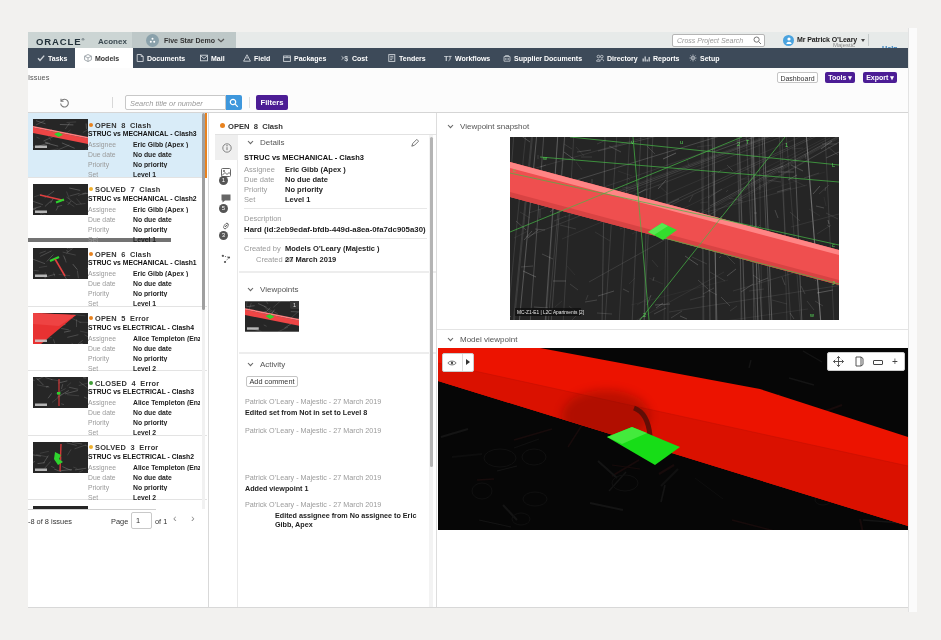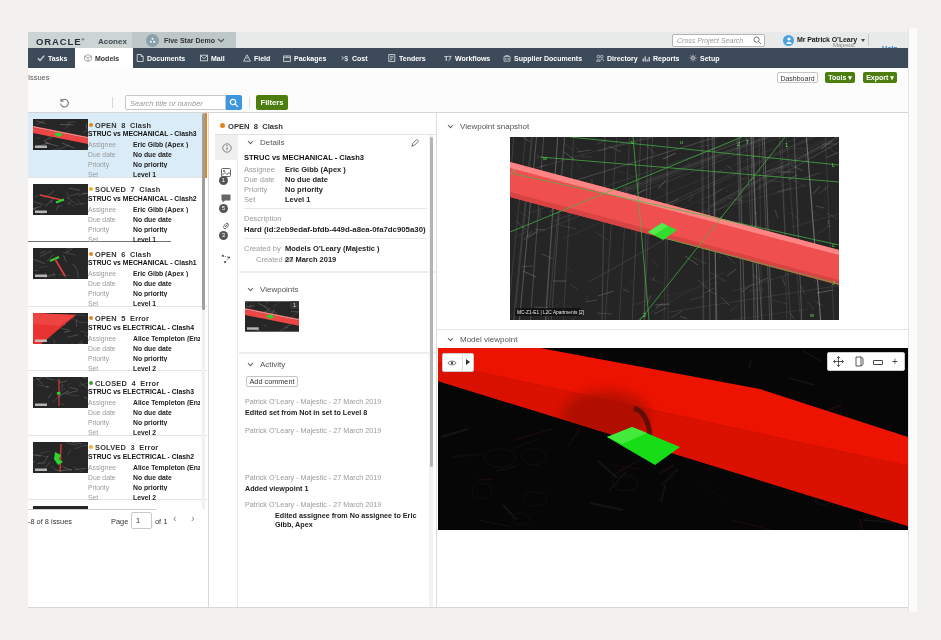--- a/index.html
+++ b/index.html
@@ -1,17 +1,17 @@
 <!DOCTYPE html>
 <html><head><meta charset="utf-8">
 <style>
 * { margin:0; padding:0; box-sizing:border-box; }
 body { width:941px; height:640px; background:#f2f1ef; font-family:"Liberation Sans", sans-serif; position:relative; overflow:hidden; }
 #app { position:absolute; left:28px; top:32px; width:880px; height:575px; background:#fff; }
-.btn-blue { position:absolute; background:#4d7c0f; color:#fff; font-size:7.6px; font-weight:bold; text-align:center; border-radius:2px; }
+.btn-blue { position:absolute; background:#4c1d95; color:#fff; font-size:7.6px; font-weight:bold; text-align:center; border-radius:2px; }
 .btn-white { position:absolute; background:#fff; border:1px solid #c5c5c5; color:#333; font-size:7.6px; text-align:center; border-radius:2px; }
 .lbl { color:#9a9a9a; } .val { color:#222; font-weight:600; }
 .sechdr { position:absolute; font-size:8px; color:#555; }
 .chev { display:inline-block; margin-right:6px; }
 </style></head><body>
 <div id="app">
 
  <div style="position:absolute;left:0;top:0;width:880px;height:16px;background:#e7eae9;"></div>
  <div style="position:absolute;left:0;top:0;width:104px;height:16px;background:#ccd5d4;"></div>
  <div style="position:absolute;left:104px;top:0;width:104px;height:16px;background:#bec8c8;"></div>
@@ -195,21 +195,21 @@
         <div style="position:absolute;left:60px;top:28px;font-size:6.8px;color:#9a9a9a;">Assignee</div>
         <div style="position:absolute;left:105px;top:28px;font-size:6.8px;font-weight:600;color:#222;white-space:nowrap;width:67px;overflow:hidden;">Eric Gibb (Apex )</div>
         <div style="position:absolute;left:60px;top:38px;font-size:6.8px;color:#9a9a9a;">Due date</div>
         <div style="position:absolute;left:105px;top:38px;font-size:6.8px;font-weight:600;color:#222;white-space:nowrap;width:67px;overflow:hidden;">No due date</div>
         <div style="position:absolute;left:60px;top:48px;font-size:6.8px;color:#9a9a9a;">Priority</div>
         <div style="position:absolute;left:105px;top:48px;font-size:6.8px;font-weight:600;color:#222;white-space:nowrap;width:67px;overflow:hidden;">No priority</div>
         <div style="position:absolute;left:60px;top:58px;font-size:6.8px;color:#9a9a9a;">Set</div>
         <div style="position:absolute;left:105px;top:58px;font-size:6.8px;font-weight:600;color:#222;white-space:nowrap;width:67px;overflow:hidden;">Level 1</div>
         <div style="position:absolute;right:0px;top:0px;width:4px;height:64.5px;background:#e8821e;"></div>
       </div>
-      <div style="position:absolute;left:0px;top:64.5px;width:143px;height:64.5px;background:#fff;border-bottom:1px solid #737373;">
+      <div style="position:absolute;left:0px;top:64.5px;width:143px;height:64.5px;background:#fff;border-bottom:4px solid #737373;">
         <div style="position:absolute;left:5px;top:6px;">
           <svg width="55" height="31" viewBox="0 0 55 31" style="display:block">
             <rect width="55" height="31" fill="#262626"></rect>
             <line x1="21.0" y1="7.2" x2="11.6" y2="13.8" stroke="#8f8f8f" stroke-width="0.6" opacity="0.61"></line>
 <line x1="38.0" y1="17.1" x2="34.7" y2="20.9" stroke="#8f8f8f" stroke-width="0.6" opacity="0.61"></line>
 <line x1="43.0" y1="20.5" x2="52.5" y2="19.5" stroke="#8f8f8f" stroke-width="0.6" opacity="0.42"></line>
 <line x1="8.2" y1="22.4" x2="-1.1" y2="24.9" stroke="#8f8f8f" stroke-width="0.6" opacity="0.63"></line>
 <line x1="3.3" y1="24.3" x2="-9.8" y2="30.2" stroke="#8f8f8f" stroke-width="0.6" opacity="0.73"></line>
 <line x1="11.9" y1="22.5" x2="18.4" y2="16.5" stroke="#8f8f8f" stroke-width="0.6" opacity="0.65"></line>
 <line x1="6.8" y1="28.3" x2="12.1" y2="36.0" stroke="#8f8f8f" stroke-width="0.6" opacity="0.37"></line>

